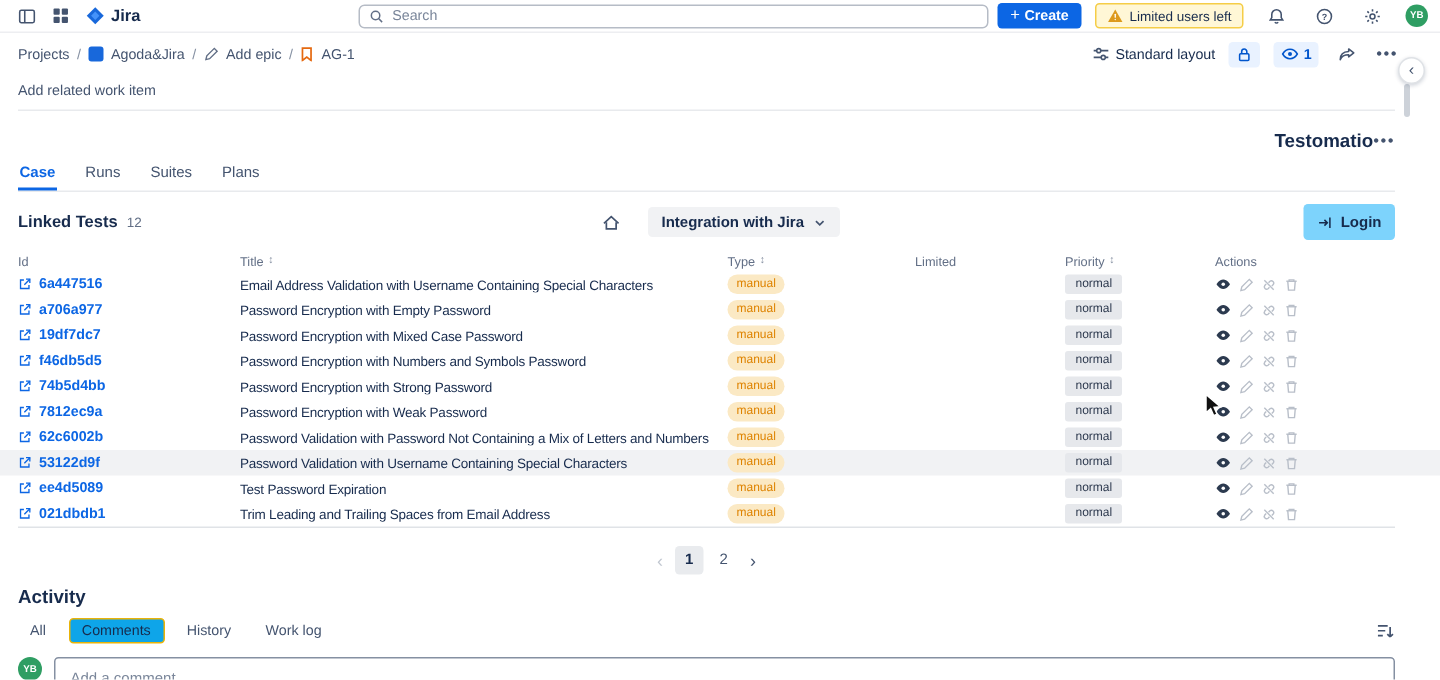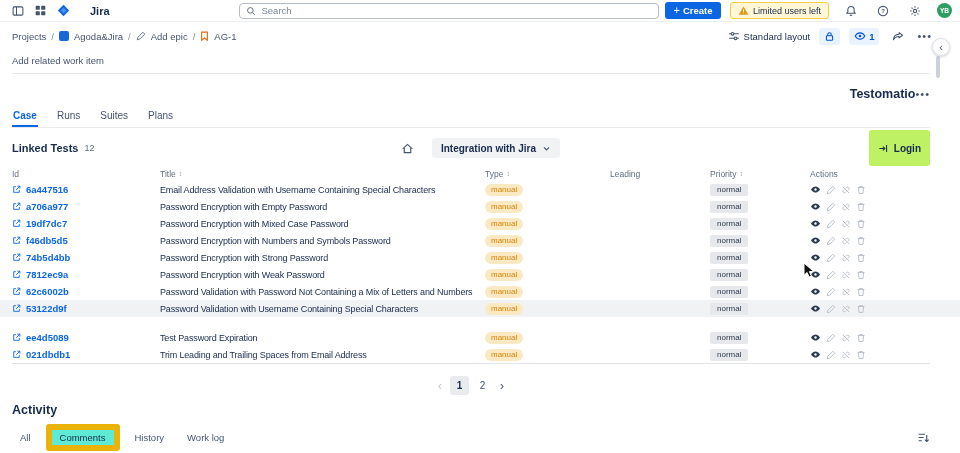--- a/index.html
+++ b/index.html
@@ -7,21 +7,21 @@
   body {
     font-family: "Liberation Sans", "DejaVu Sans", sans-serif;
     font-size: 10px; color: #172B4D; background: #fff; position: relative;
   }
   svg { display:block; }
 
   
   .navbar { display:flex; align-items:center; height:22px; padding:0 8px; gap:2px;
             border-bottom:1px solid #EDEEF1; position:relative; background:#fff; }
   .icon-btn { width:20px; height:18px; display:flex; align-items:center; justify-content:center; cursor:pointer; }
-  .logo { display:flex; align-items:center; gap:20px; padding:0 5px; cursor:pointer; }
+  .logo { display:flex; align-items:center; gap:4px; padding:0 5px; cursor:pointer; }
   .logo-text { font-size:11px; font-weight:700; color:#172B4D; }
   .nav-center { position:absolute; left:0; right:0; top:0; bottom:0; display:flex;
                 align-items:center; justify-content:center; gap:6px; pointer-events:none; }
   .nav-center > * { pointer-events:auto; }
   .search-box { display:flex; align-items:center; gap:5px; width:420px; height:16px;
                 border:1px solid #B6BCC6; border-radius:4px; padding:0 6px; background:#fff; }
   .search-field { border:none; outline:none; flex:1; font-size:9.5px; font-family:inherit; color:#172B4D; background:transparent; }
   .search-field::placeholder { color:#7A869A; }
   .create-btn { display:flex; align-items:center; gap:3px; height:17px; padding:0 8px;
                 background:#0C66E4; color:#fff; border:none; border-radius:3px;
@@ -58,32 +58,32 @@
   .tab.active { color:#0C66E4; font-weight:700; box-shadow: inset 0 -2px 0 #0C66E4; }
 
   .lt-row { display:flex; align-items:center; margin-top:9px; height:22px; position:relative; }
   .lt-label { font-weight:700; font-size:11px; }
   .lt-count { margin-left:6px; color:#626F86; font-size:9px; }
   .lt-center { position:absolute; left:16px; right:0; display:flex; align-items:center; justify-content:center;
                gap:14px; pointer-events:none; }
   .lt-center > * { pointer-events:auto; }
   .dropdown-btn { display:flex; align-items:center; gap:6px; height:20px; padding:0 9px;
                   background:#F1F2F4; border-radius:3px; font-size:10px; font-weight:700; color:#172B4D; cursor:pointer; }
-  .login-btn { margin-left:auto; display:flex; align-items:center; gap:5px; height:36px; padding:0 9px;
-               background:#bef264; border-radius:3px; font-size:10px; font-weight:700; color:#172B4D; cursor:pointer; }
+  .login-btn { margin-left:auto; display:flex; align-items:center; gap:5px; height:24px; padding:0 9px;
+               background:#7dd3fc; border-radius:3px; font-size:10px; font-weight:700; color:#172B4D; cursor:pointer; }
 
   
   .table { margin-top:7px; }
   .trow { display:grid; grid-template-columns:148px 325px 125px 100px 100px minmax(0,1fr);
           align-items:center; height:17px; }
   .thead .trow { height:15px; }
   .th { color:#626F86; font-size:8.5px; display:flex; align-items:center; gap:3px; }
   .sort-glyph { font-size:7px; color:#8993A4; }
   .tbody { border-bottom:1px solid #E0E3E7; }
-  .trow.hl { background:#F1F2F4; margin:0 -30px 12px -12px; padding:0 30px 0 12px; }
+  .trow.hl { background:#F1F2F4; margin:0 -30px 0 -12px; padding:0 30px 0 12px; }
   .col-id { display:flex; align-items:center; gap:5px; }
   .tid { color:#0C66E4; font-weight:700; font-size:9.5px; cursor:pointer; text-decoration:none; }
   .col-title { font-size:9px; letter-spacing:-0.15px; color:#172B4D; white-space:nowrap; overflow:hidden; }
   .badge-manual { display:inline-block; background:#FBE9C4; color:#DE8300; font-size:8px;
                   padding:1px 6px; border-radius:7px; line-height:1.3; }
   .status-dot { width:6px; height:6px; border-radius:50%; background:#22A06B; margin-left:2px; }
   .badge-normal { display:inline-block; background:#E6E8EC; color:#2E3A4F; font-size:8px;
                   padding:1px 7px; border-radius:2px; line-height:1.3; }
   .col-actions { display:flex; align-items:center; gap:5px; }
   .act { cursor:pointer; display:flex; }
@@ -94,21 +94,21 @@
                border-radius:3px; font-size:10px; color:#44546F; cursor:pointer; }
   .page-chip.current { background:#E9EBEE; color:#172B4D; font-weight:700; }
   .pg-chev { font-size:12px; color:#44546F; cursor:pointer; padding:0 4px; }
   .pg-chev.disabled { color:#C1C7D0; }
 
   
   .activity { margin-top:4px; }
   .act-title { font-size:12.5px; font-weight:700; }
   .act-tabs { display:flex; align-items:center; gap:7px; margin-top:7px; }
   .act-tab { padding:2px 8px; border-radius:3px; color:#44546F; font-size:9.5px; cursor:pointer; }
-  .act-tab.selected { background:#5eead4; border:6px solid #eab308; color:#172B4D; }
+  .act-tab.selected { background:#0ea5e9; border:1px solid #eab308; color:#172B4D; }
   .act-sort { margin-left:auto; cursor:pointer; }
   .comment-row { display:flex; align-items:flex-start; gap:8px; margin-top:9px; }
   .comment-avatar { width:16px; height:16px; border-radius:50%; background:#2F9E63; color:#fff;
                     font-size:6.5px; font-weight:700; display:flex; align-items:center; justify-content:center; flex:none; }
   .comment-box { flex:1; border:1px solid #8590A2; border-radius:3px; padding:8px 10px; height:58px;
                  overflow:hidden; cursor:text; }
   .comment-ph { color:#7A869A; font-size:10px; }
 
   
   .collapse-btn { position:absolute; top:38px; right:10px; width:18px; height:18px; border-radius:50%;
@@ -308,21 +308,21 @@
           </div>
         <div class="th">
             <span>Title</span>
             <span class="sort-glyph">↕</span>
           </div>
         <div class="th">
             <span>Type</span>
             <span class="sort-glyph">↕</span>
           </div>
         <div class="th">
-            <span>Leading</span>
+            <span>Limited</span>
           </div>
         <div class="th">
             <span>Priority</span>
             <span class="sort-glyph">↕</span>
           </div>
         <div class="th">
             <span>Actions</span>
           </div>
       </div>
     </div>

